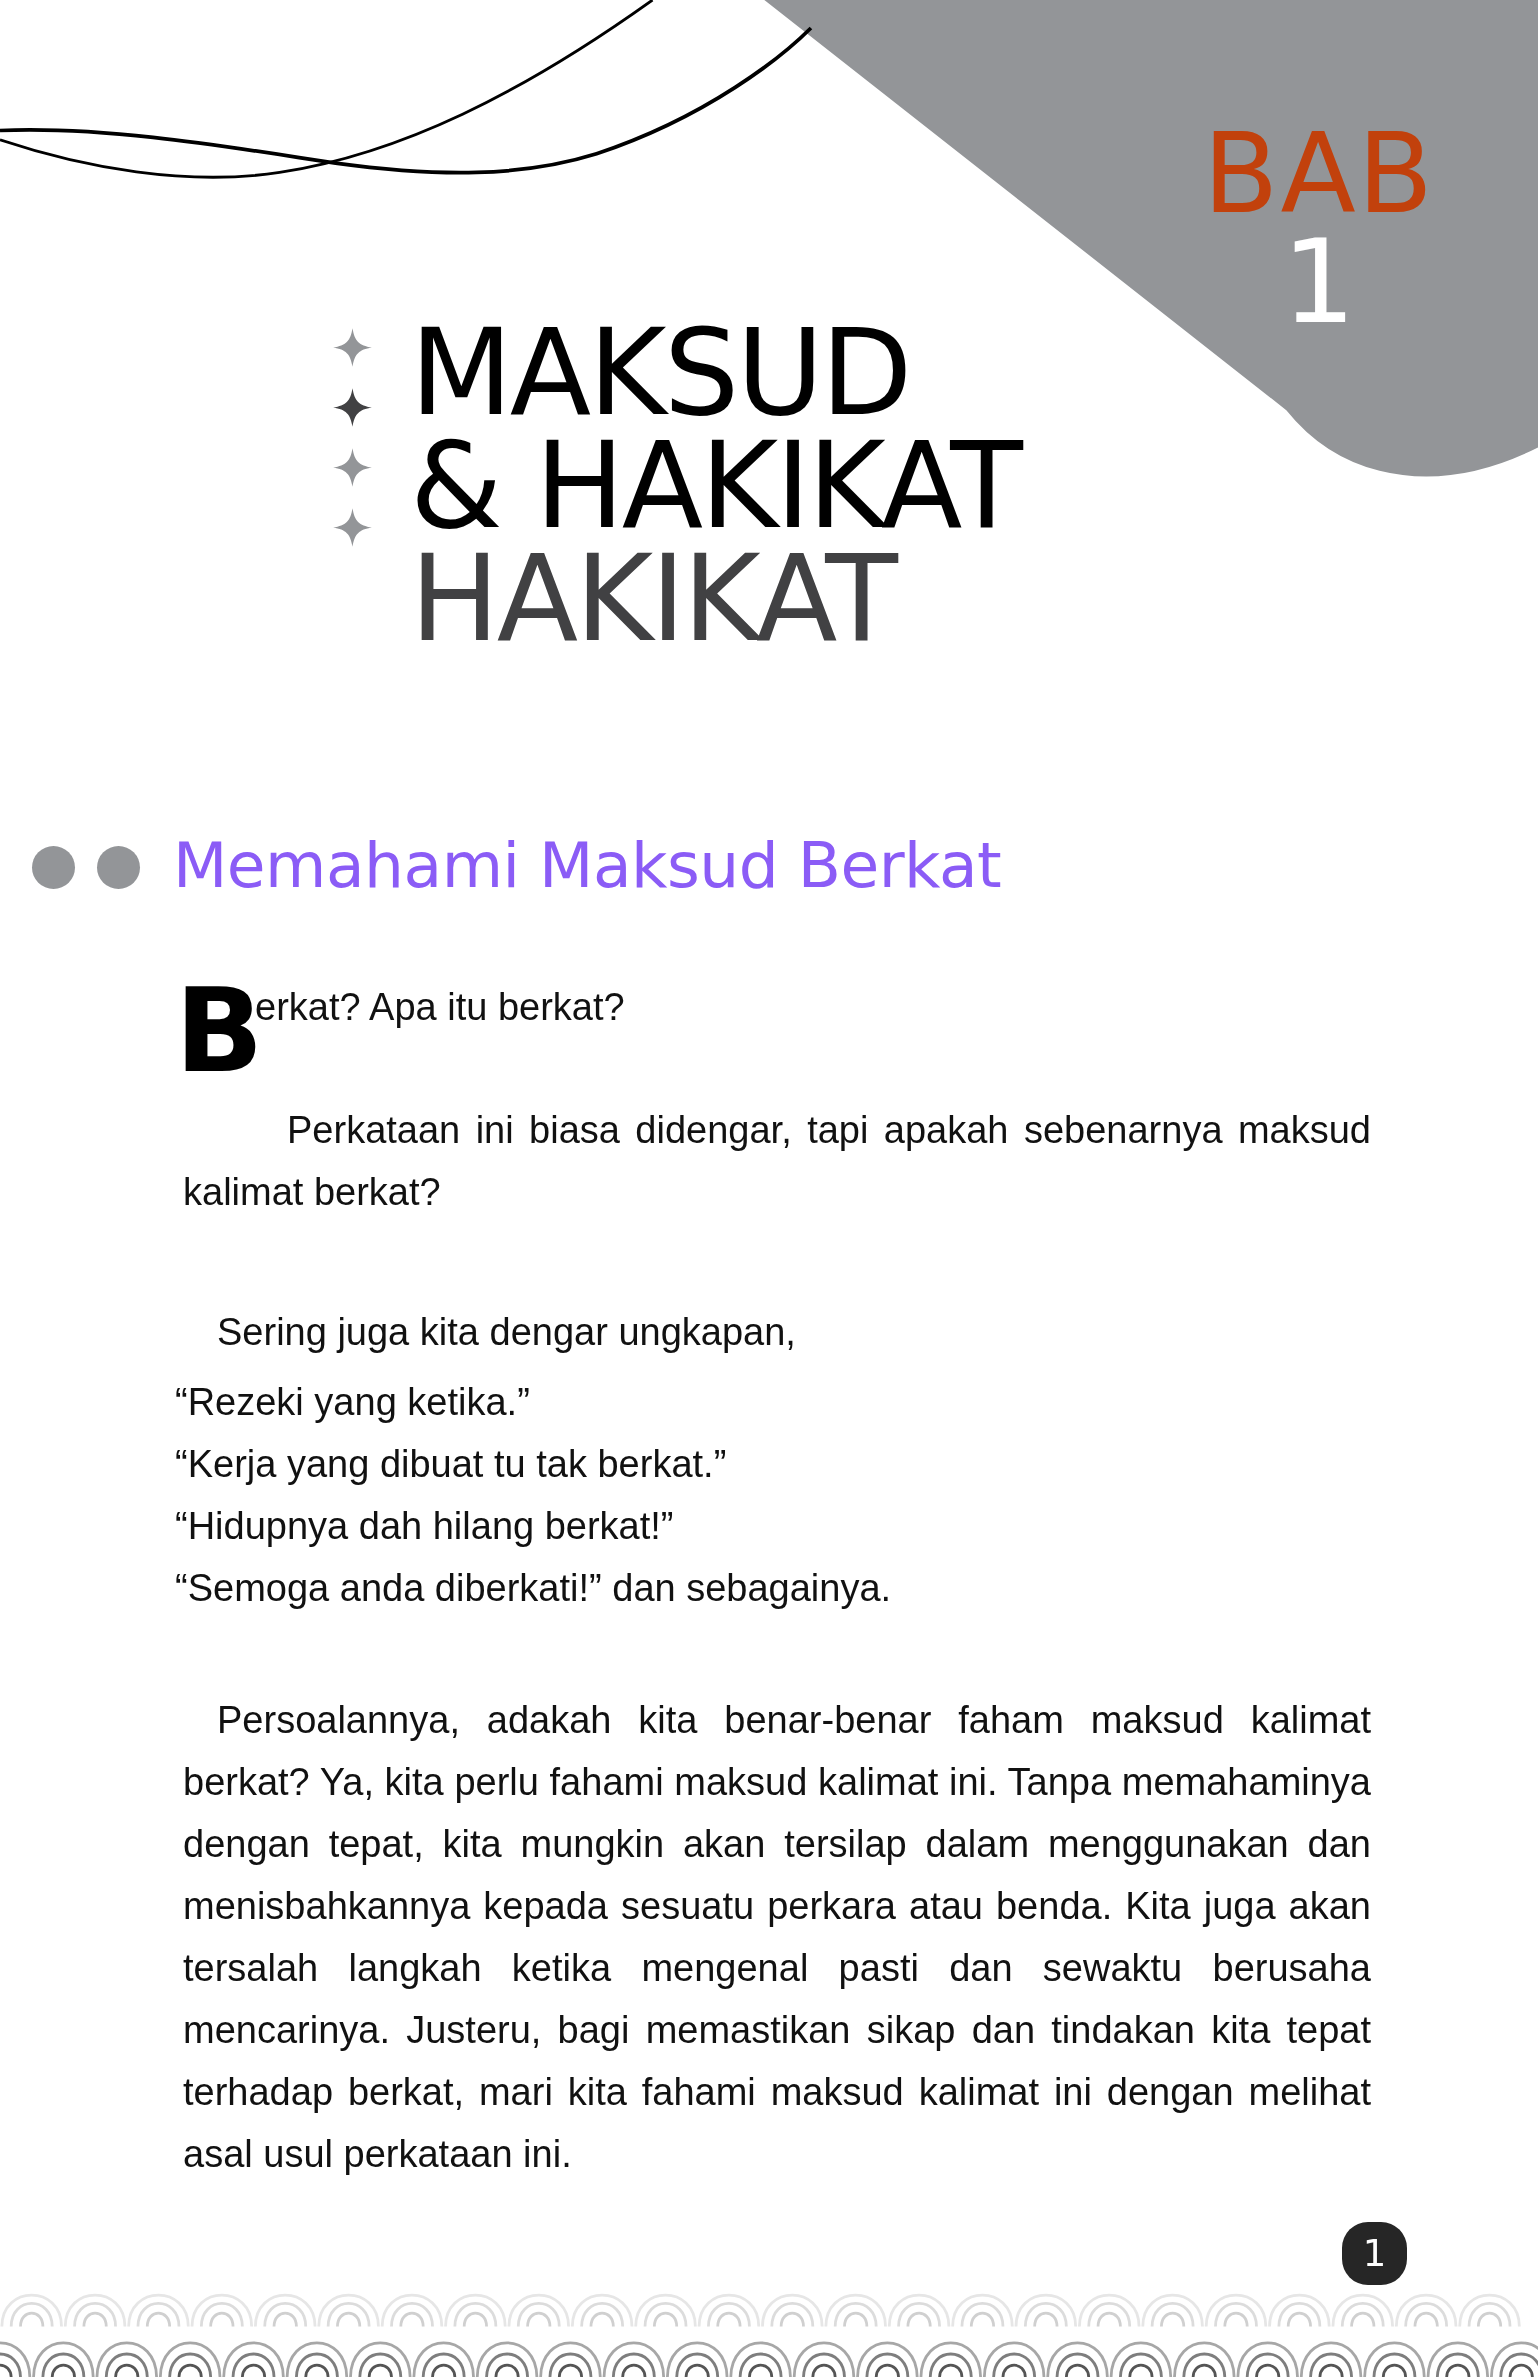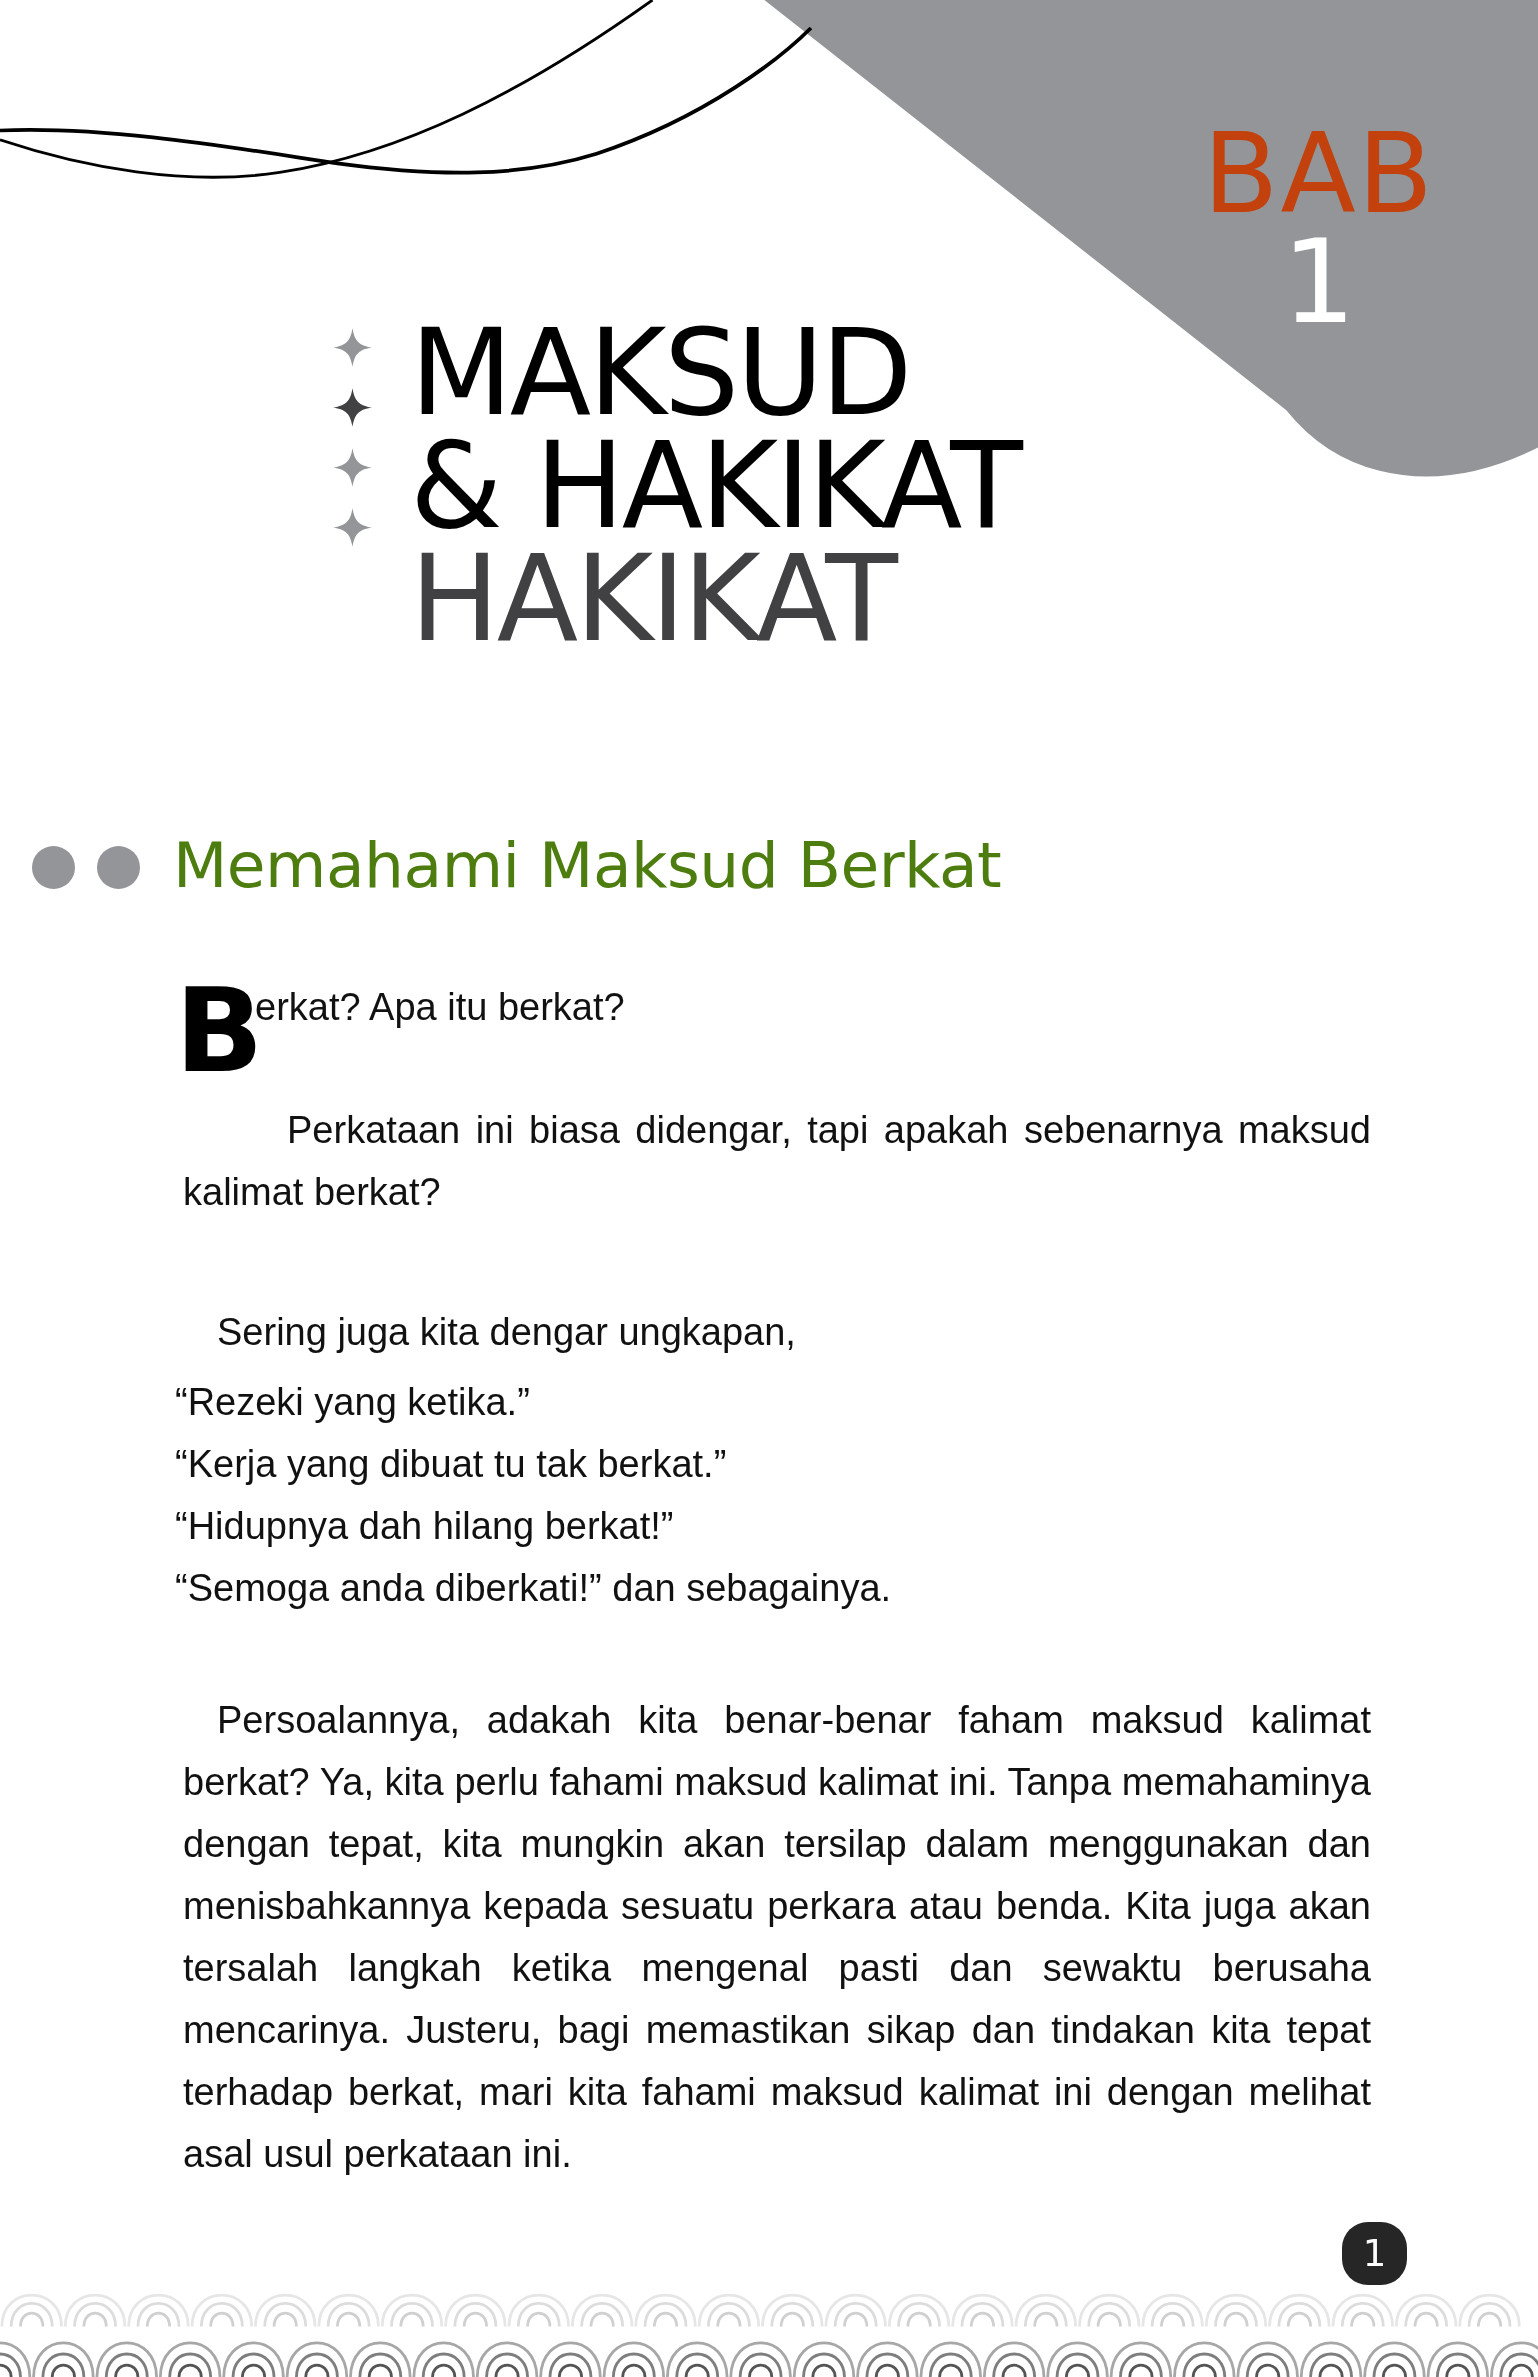--- a/index.html
+++ b/index.html
@@ -35,21 +35,21 @@
     font-size: 119px; line-height: 113px; letter-spacing: -2.8px;
   }
   .title .l1, .title .l2 { color: #000000; display: block; }
   .title .l3 { color: #414143; display: block; }
 
   
   .dot { width: 43px; height: 43px; border-radius: 50%; background: #939598; top: 846px; }
   .section-heading {
     left: 173px; top: 824px;
     font-family: "DejaVu Sans", sans-serif; font-size: 63px; line-height: 84px;
-    color: #4d7c0f; letter-spacing: -0.5px;
+    color: #8b5cf6; letter-spacing: -0.5px;
   }
 
   
   .body-text {
     left: 175px; top: 970px; width: 1204px;
     font-family: "Liberation Sans", sans-serif;
     font-size: 38px; line-height: 62px; color: #111111;
   }
   .dropcap-line { position: relative; height: 121px; }
   .dropcap {

